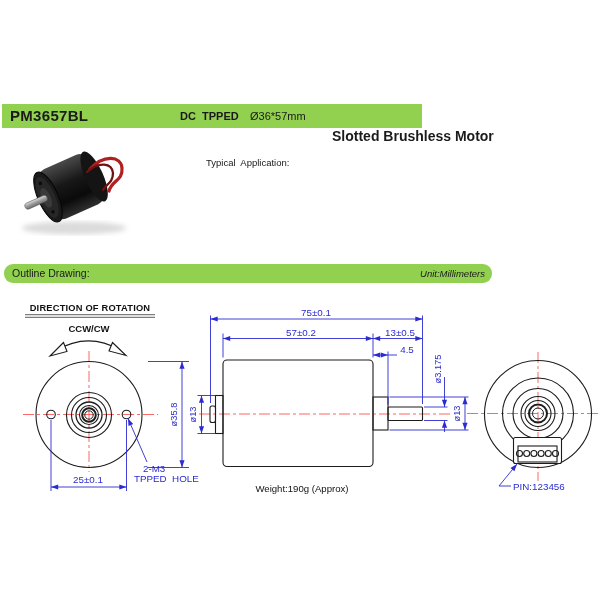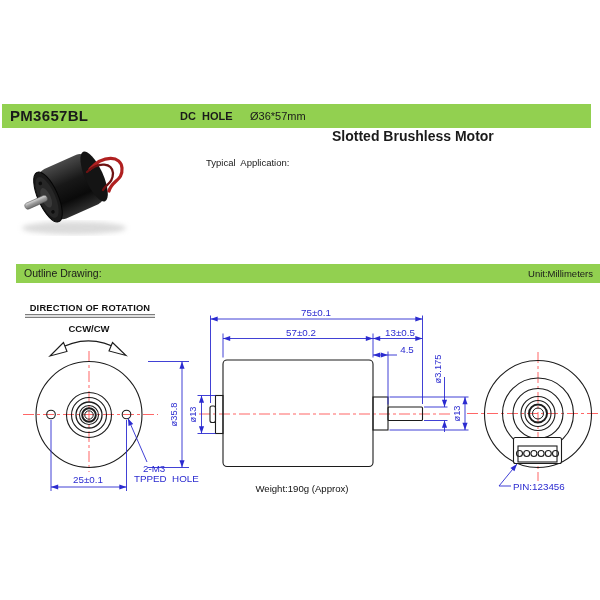--- a/index.html
+++ b/index.html
@@ -8,49 +8,49 @@
     --centerline-red:#ff4a4a;
     --line-dark:#1c1c1c;
   }
   html,body{margin:0;padding:0;}
   body{
     width:600px;height:600px;position:relative;background:#ffffff;overflow:hidden;
     font-family:"Liberation Sans",sans-serif;color:#1a1a1a;
   }
   .abs{position:absolute;}
   
-  .bar-top{left:2px;top:104px;width:589px;height:24px;background:var(--header-green);}
+  .bar-top{left:2px;top:104px;width:420px;height:24px;background:var(--header-green);}
   .bar-top span{position:absolute;top:0;line-height:24px;white-space:pre;}
   .model{left:8px;font-size:15px;font-weight:bold;letter-spacing:.3px;}
   .ptype{left:178px;font-size:11px;font-weight:bold;}
   .psize{left:248px;font-size:11px;font-weight:400;}
   .pdesc{left:330px;font-size:14px;font-weight:bold;margin-top:20px;}
-  .bar-outline{left:16px;top:264px;width:584px;height:19px;background:var(--header-green);}
+  .bar-outline{left:4px;top:264px;width:488px;height:19px;background:var(--header-green);border-radius:9px;}
   .bar-outline .lbl{position:absolute;left:8px;top:0;line-height:19px;font-size:10.5px;}
-  .bar-outline .unit{position:absolute;right:7px;top:0;line-height:19px;font-size:9.5px;}
+  .bar-outline .unit{position:absolute;right:7px;top:0;line-height:19px;font-size:9.5px;font-style:italic;}
   
   .app-title{left:206px;top:157px;font-size:9.5px;white-space:pre;text-align:center;}
   .app-body{left:206px;top:180px;font-size:9.3px;line-height:12.3px;white-space:pre;}
   
   svg text{white-space:pre;}
   .ol{stroke:var(--line-dark);fill:none;stroke-width:1.1;}
   .olw{stroke:var(--line-dark);fill:#fff;stroke-width:1.1;}
   .dl{stroke:var(--dimension-blue);fill:none;stroke-width:.9;}
   .cl{stroke:var(--centerline-red);fill:none;stroke-width:.85;stroke-dasharray:11 3 3 3;}
   .dt{fill:var(--dimension-blue);font-size:9.8px;font-family:"Liberation Sans",sans-serif;}
   .dts{font-size:9.3px;}
   .bt{fill:#111;font-family:"Liberation Sans",sans-serif;}
   #arr path{fill:var(--dimension-blue);}
 </style>
 </head>
 <body>
 
 <div class="abs bar-top">
   <span class="model">PM3657BL</span>
-  <span class="ptype">DC  HOLE</span>
+  <span class="ptype">DC  TPPED</span>
   <span class="psize">Ø36*57mm</span>
   <span class="pdesc">Slotted Brushless Motor</span>
 </div>
 
 <svg class="abs" style="left:8px;top:128px" width="175" height="115" viewBox="0 0 175 115">
   <defs>
     <linearGradient id="gbody" x1="0" y1="0" x2="0" y2="1">
       <stop offset="0" stop-color="#4a4a4a"></stop>
         <stop offset=".4" stop-color="#181818"></stop>
       <stop offset=".72" stop-color="#0a0a0a"></stop>

